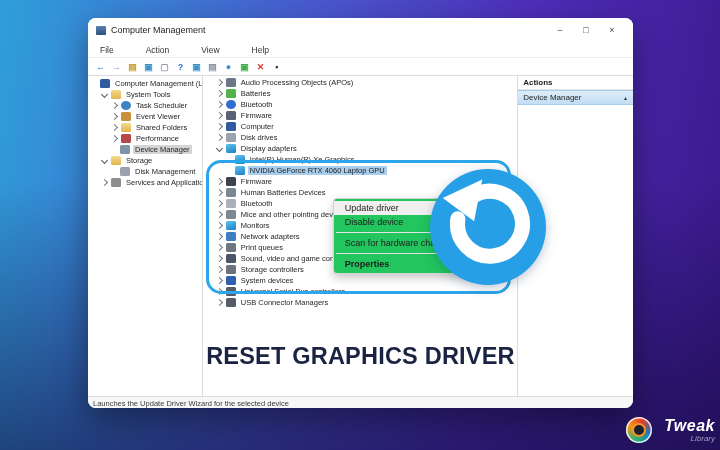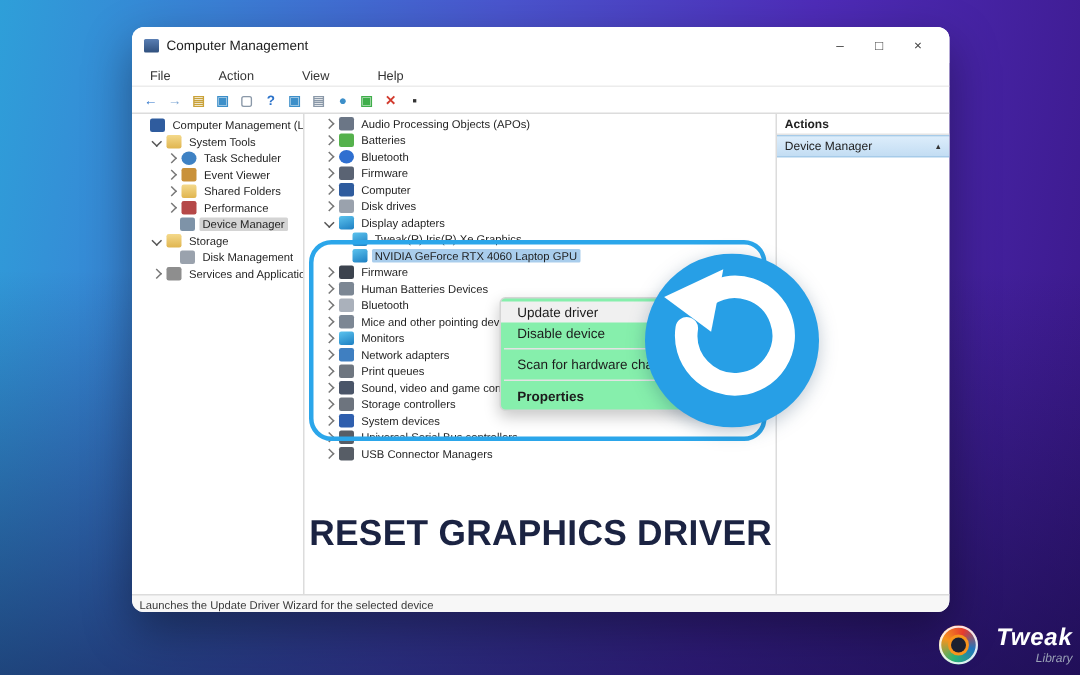--- a/index.html
+++ b/index.html
@@ -59,21 +59,21 @@
   .trow[data-icon="system-tools"] .ico,.trow[data-icon="shared-folders"] .ico,.trow[data-icon="storage"] .ico{background:linear-gradient(#f4d98b,#e0b54f);}
   .trow[data-icon="task-scheduler"] .ico{background:#3f82c4;border-radius:50%;}
   .trow[data-icon="event-viewer"] .ico{background:#c9913a;}
   .trow[data-icon="performance"] .ico{background:#b54848;}
   .trow[data-icon="device-manager"] .ico{background:#7e93a8;}
   .trow[data-icon="services"] .ico{background:#8e8e8e;}
   
   .ring{position:absolute;left:3px;top:84px;width:299px;height:128px;border:3px solid #2ba6ea;
         border-radius:15px;pointer-events:none;z-index:3;}
   
-  .ctxmenu{position:absolute;left:130px;top:122px;width:166px;background:#86efac;border:1px solid #d4d4d4;
+  .ctxmenu{position:absolute;left:130px;top:122px;width:166px;background:#22c55e;border:1px solid #d4d4d4;
         border-radius:4px;box-shadow:0 4px 10px rgba(0,0,0,.22);z-index:4;padding:2px 0;}
   .mitem{height:14px;line-height:14px;padding-left:11px;font-size:9px;color:#1c1c1c;}
   .mitem.hl{background:#f0f0f0;}
   .mitem.bold{font-weight:bold;}
   .mitem.sep{height:1px;padding:0;margin:3px 2px;background:#e3e3e3;}
   
   .caption{position:absolute;left:0;right:0;top:266px;text-align:center;font-size:24px;font-weight:800;
         color:#1b2342;letter-spacing:.2px;white-space:nowrap;transform:scaleX(.98);z-index:2;}
   
   .reset-badge{position:absolute;left:342px;top:151px;width:116px;height:116px;z-index:9;
@@ -247,21 +247,21 @@
 
             <div class="trow" data-icon="display" data-arrow="expanded" style="--lvl: 1;">
               <span class="chev"></span>
               <span class="ico"></span>
               <span class="lbl">Display adapters</span>
             </div>
 
             <div class="trow" data-icon="display" style="--lvl: 2;">
               <span class="chev"></span>
               <span class="ico"></span>
-              <span class="lbl">Tweak(R) Iris(R) Xe Graphics</span>
+              <span class="lbl">Intel(R) Human(R) Xe Graphics</span>
             </div>
 
             <div class="trow selected" data-icon="display" style="--lvl: 2;">
               <span class="chev"></span>
               <span class="ico"></span>
               <span class="lbl">NVIDIA GeForce RTX 4060 Laptop GPU</span>
             </div>
 
             <div class="trow" data-icon="firmware" data-arrow="collapsed" style="--lvl: 1;">
               <span class="chev"></span>

